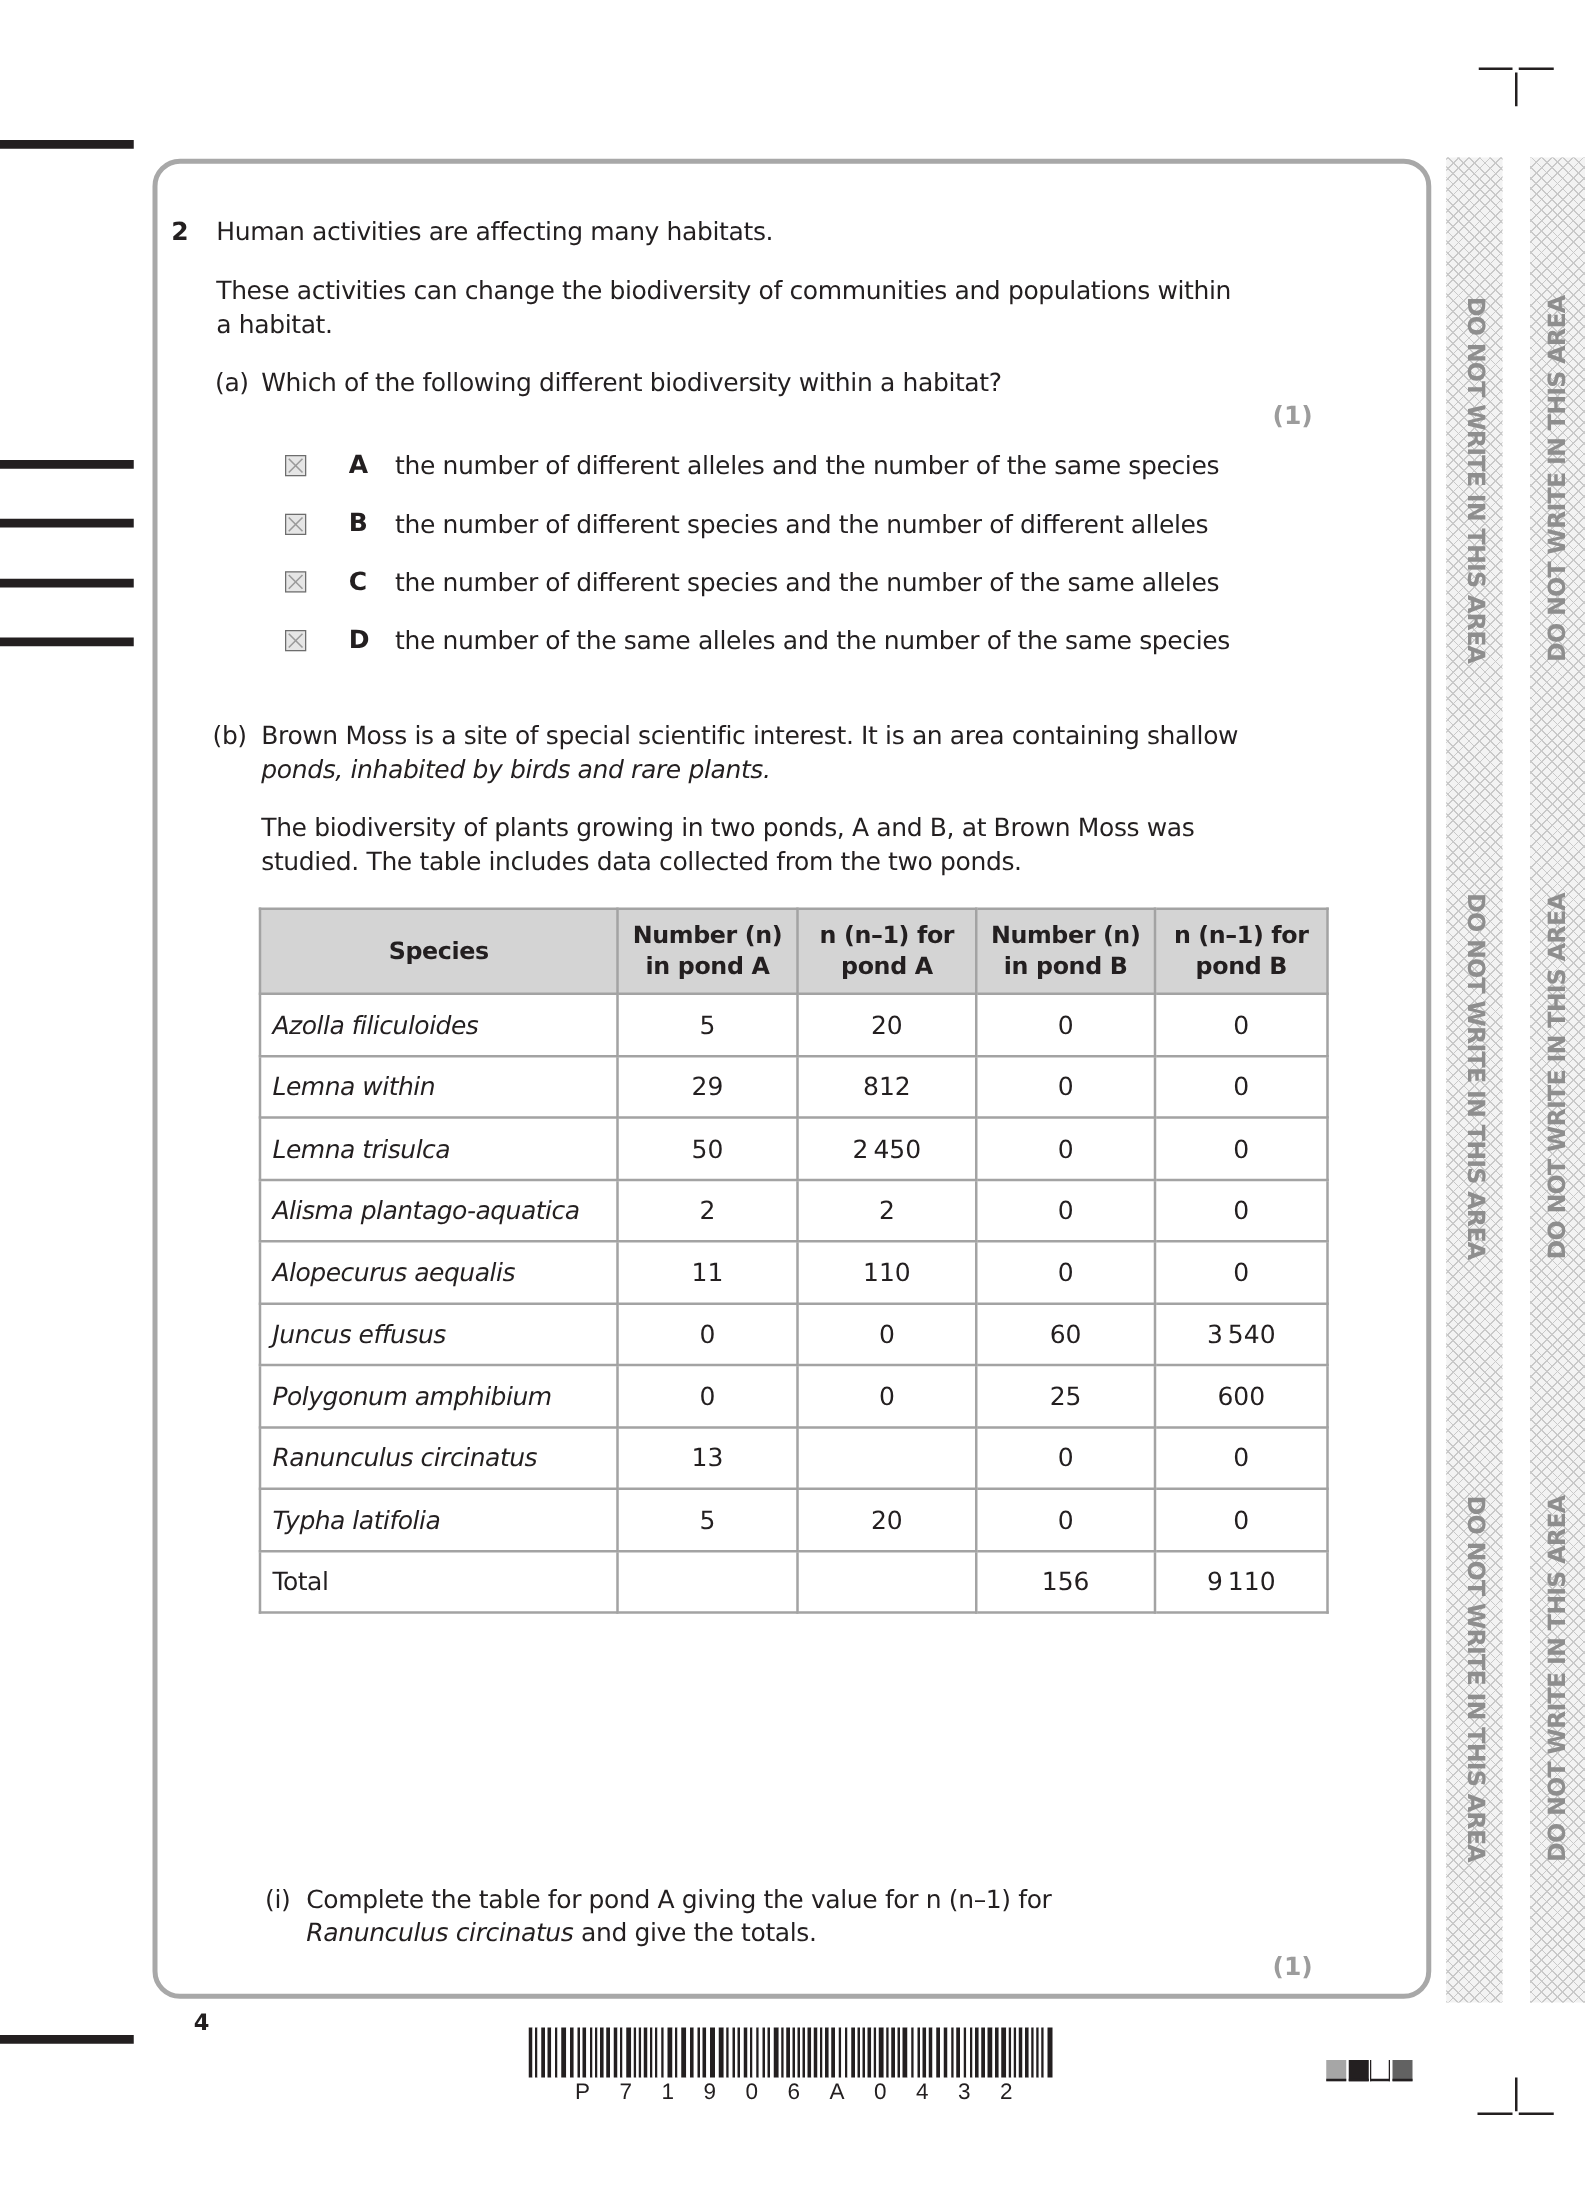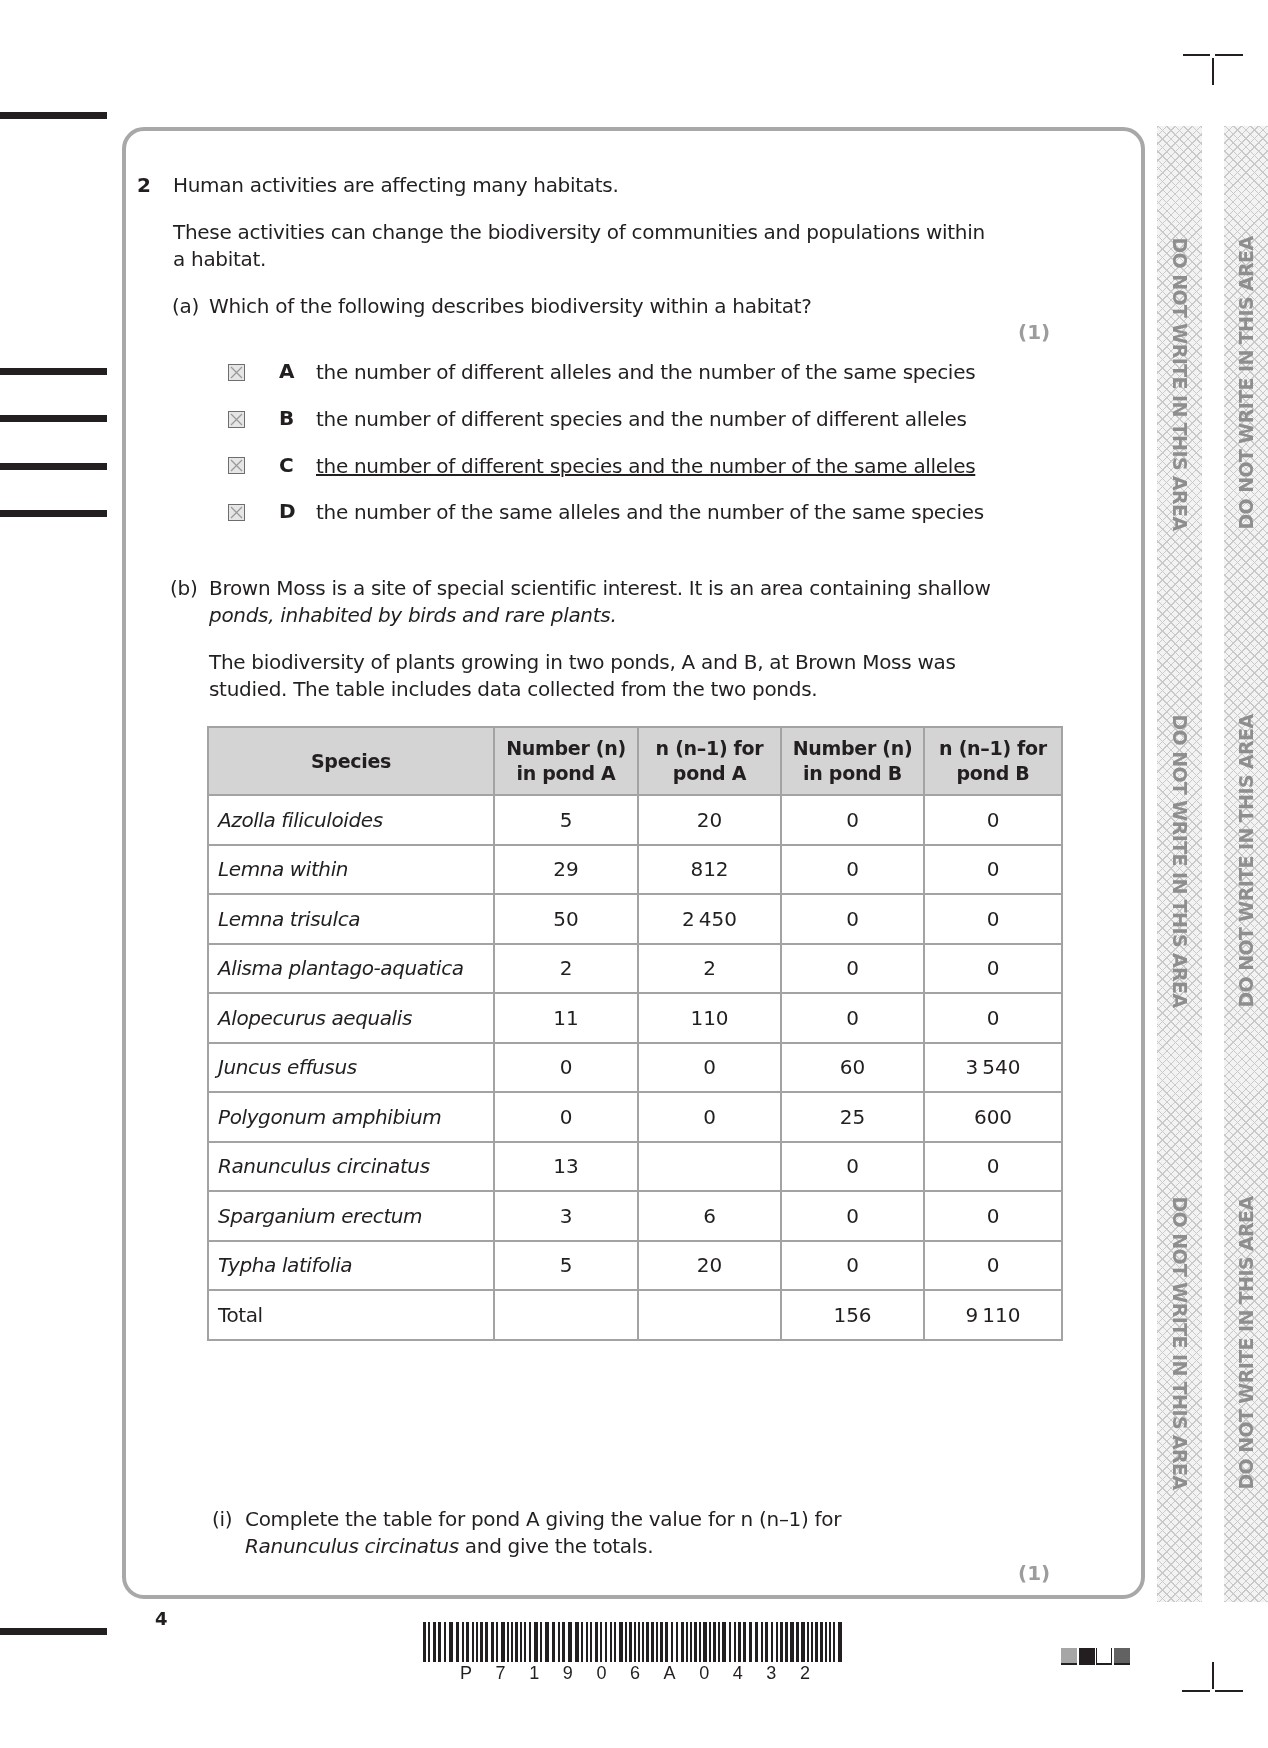--- a/index.html
+++ b/index.html
@@ -55,21 +55,21 @@
 <div class="crop" style="left:1215px; top:1690px; width:28px; height:2px;"></div>
 
 <div class="box"></div>
 
 <div class="txt bold" style="left:137px; top:172px;">2</div>
 <div class="txt" style="left:173px; top:172px;">Human activities are affecting many habitats.</div>
 <div class="txt" style="left:173px; top:219px;">These activities can change the biodiversity of communities and populations within</div>
 <div class="txt" style="left:173px; top:246px;">a habitat.</div>
 
 <div class="txt" style="left:172px; top:293px;">(a)</div>
-<div class="txt" style="left:209px; top:293px;">Which of the following describes biodiversity within a habitat?</div>
+<div class="txt" style="left:209px; top:293px;">Which of the following different biodiversity within a habitat?</div>
 <div class="marks" style="left:1018px; top:320px;">(1)</div>
 
 <div>
   <div class="cb" style="left:228px; top:364px;">
     <svg width="15" height="15">
         <line x1="2" y1="2" x2="13" y2="13" stroke="#9a9a9a" stroke-width="1.3"></line>
         <line x1="13" y1="2" x2="2" y2="13" stroke="#9a9a9a" stroke-width="1.3"></line>
       </svg>
   </div>
   <div class="optletter" style="left:279px; top:359px;">A</div>
@@ -86,21 +86,21 @@
   <div class="txt" style="left:316px; top:406px;">the number of different species and the number of different alleles</div>
 </div>
 <div>
   <div class="cb" style="left:228px; top:457px;">
     <svg width="15" height="15">
         <line x1="2" y1="2" x2="13" y2="13" stroke="#9a9a9a" stroke-width="1.3"></line>
         <line x1="13" y1="2" x2="2" y2="13" stroke="#9a9a9a" stroke-width="1.3"></line>
       </svg>
   </div>
   <div class="optletter" style="left:279px; top:453px;">C</div>
-  <div class="txt" style="left:316px; top:453px;text-decoration:underline;">the number of different species and the number of the same alleles</div>
+  <div class="txt" style="left:316px; top:453px;">the number of different species and the number of the same alleles</div>
 </div>
 <div>
   <div class="cb" style="left:228px; top:504px;">
     <svg width="15" height="15">
         <line x1="2" y1="2" x2="13" y2="13" stroke="#9a9a9a" stroke-width="1.3"></line>
         <line x1="13" y1="2" x2="2" y2="13" stroke="#9a9a9a" stroke-width="1.3"></line>
       </svg>
   </div>
   <div class="optletter" style="left:279px; top:499px;">D</div>
   <div class="txt" style="left:316px; top:499px;">the number of the same alleles and the number of the same species</div>
@@ -180,27 +180,20 @@
         <td>600</td>
       </tr>
       <tr>
         <td class="sp">Ranunculus circinatus</td>
         <td>13</td>
         <td></td>
         <td>0</td>
         <td>0</td>
       </tr>
       <tr>
-        <td class="sp">Sparganium erectum</td>
-        <td>3</td>
-        <td>6</td>
-        <td>0</td>
-        <td>0</td>
-      </tr>
-      <tr>
         <td class="sp">Typha latifolia</td>
         <td>5</td>
         <td>20</td>
         <td>0</td>
         <td>0</td>
       </tr>
       <tr>
         <td class="sp plain">Total</td>
         <td></td>
         <td></td>

